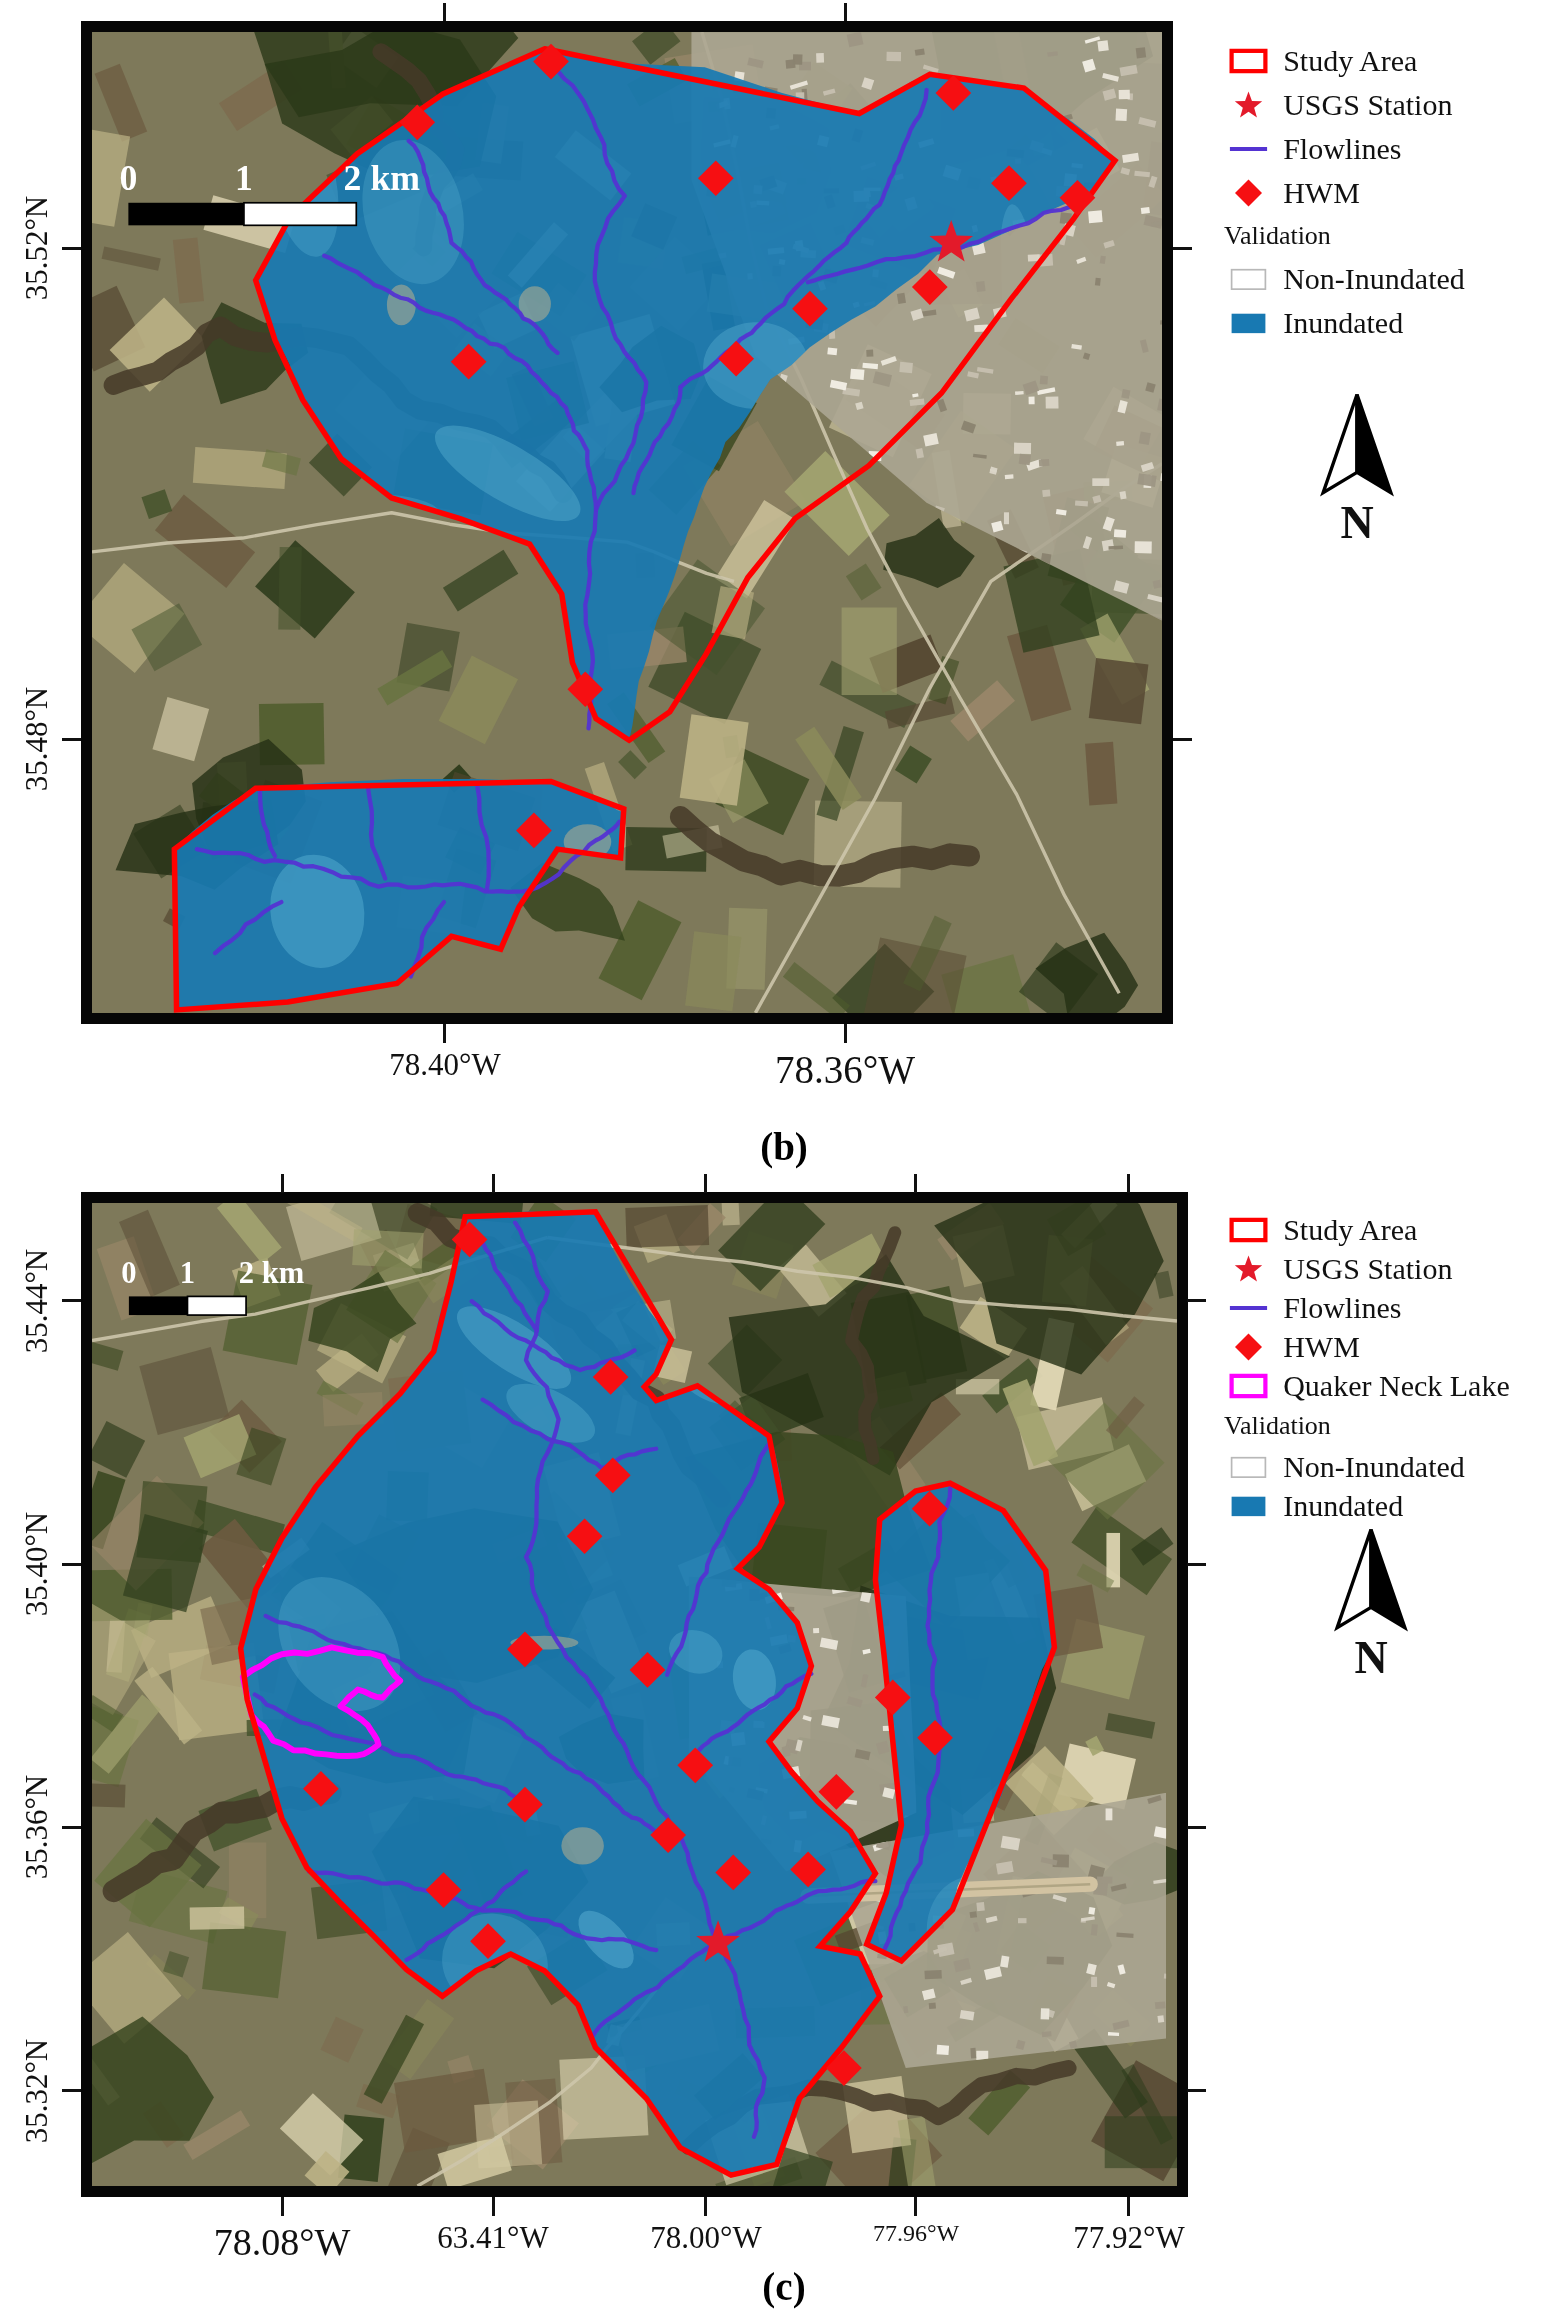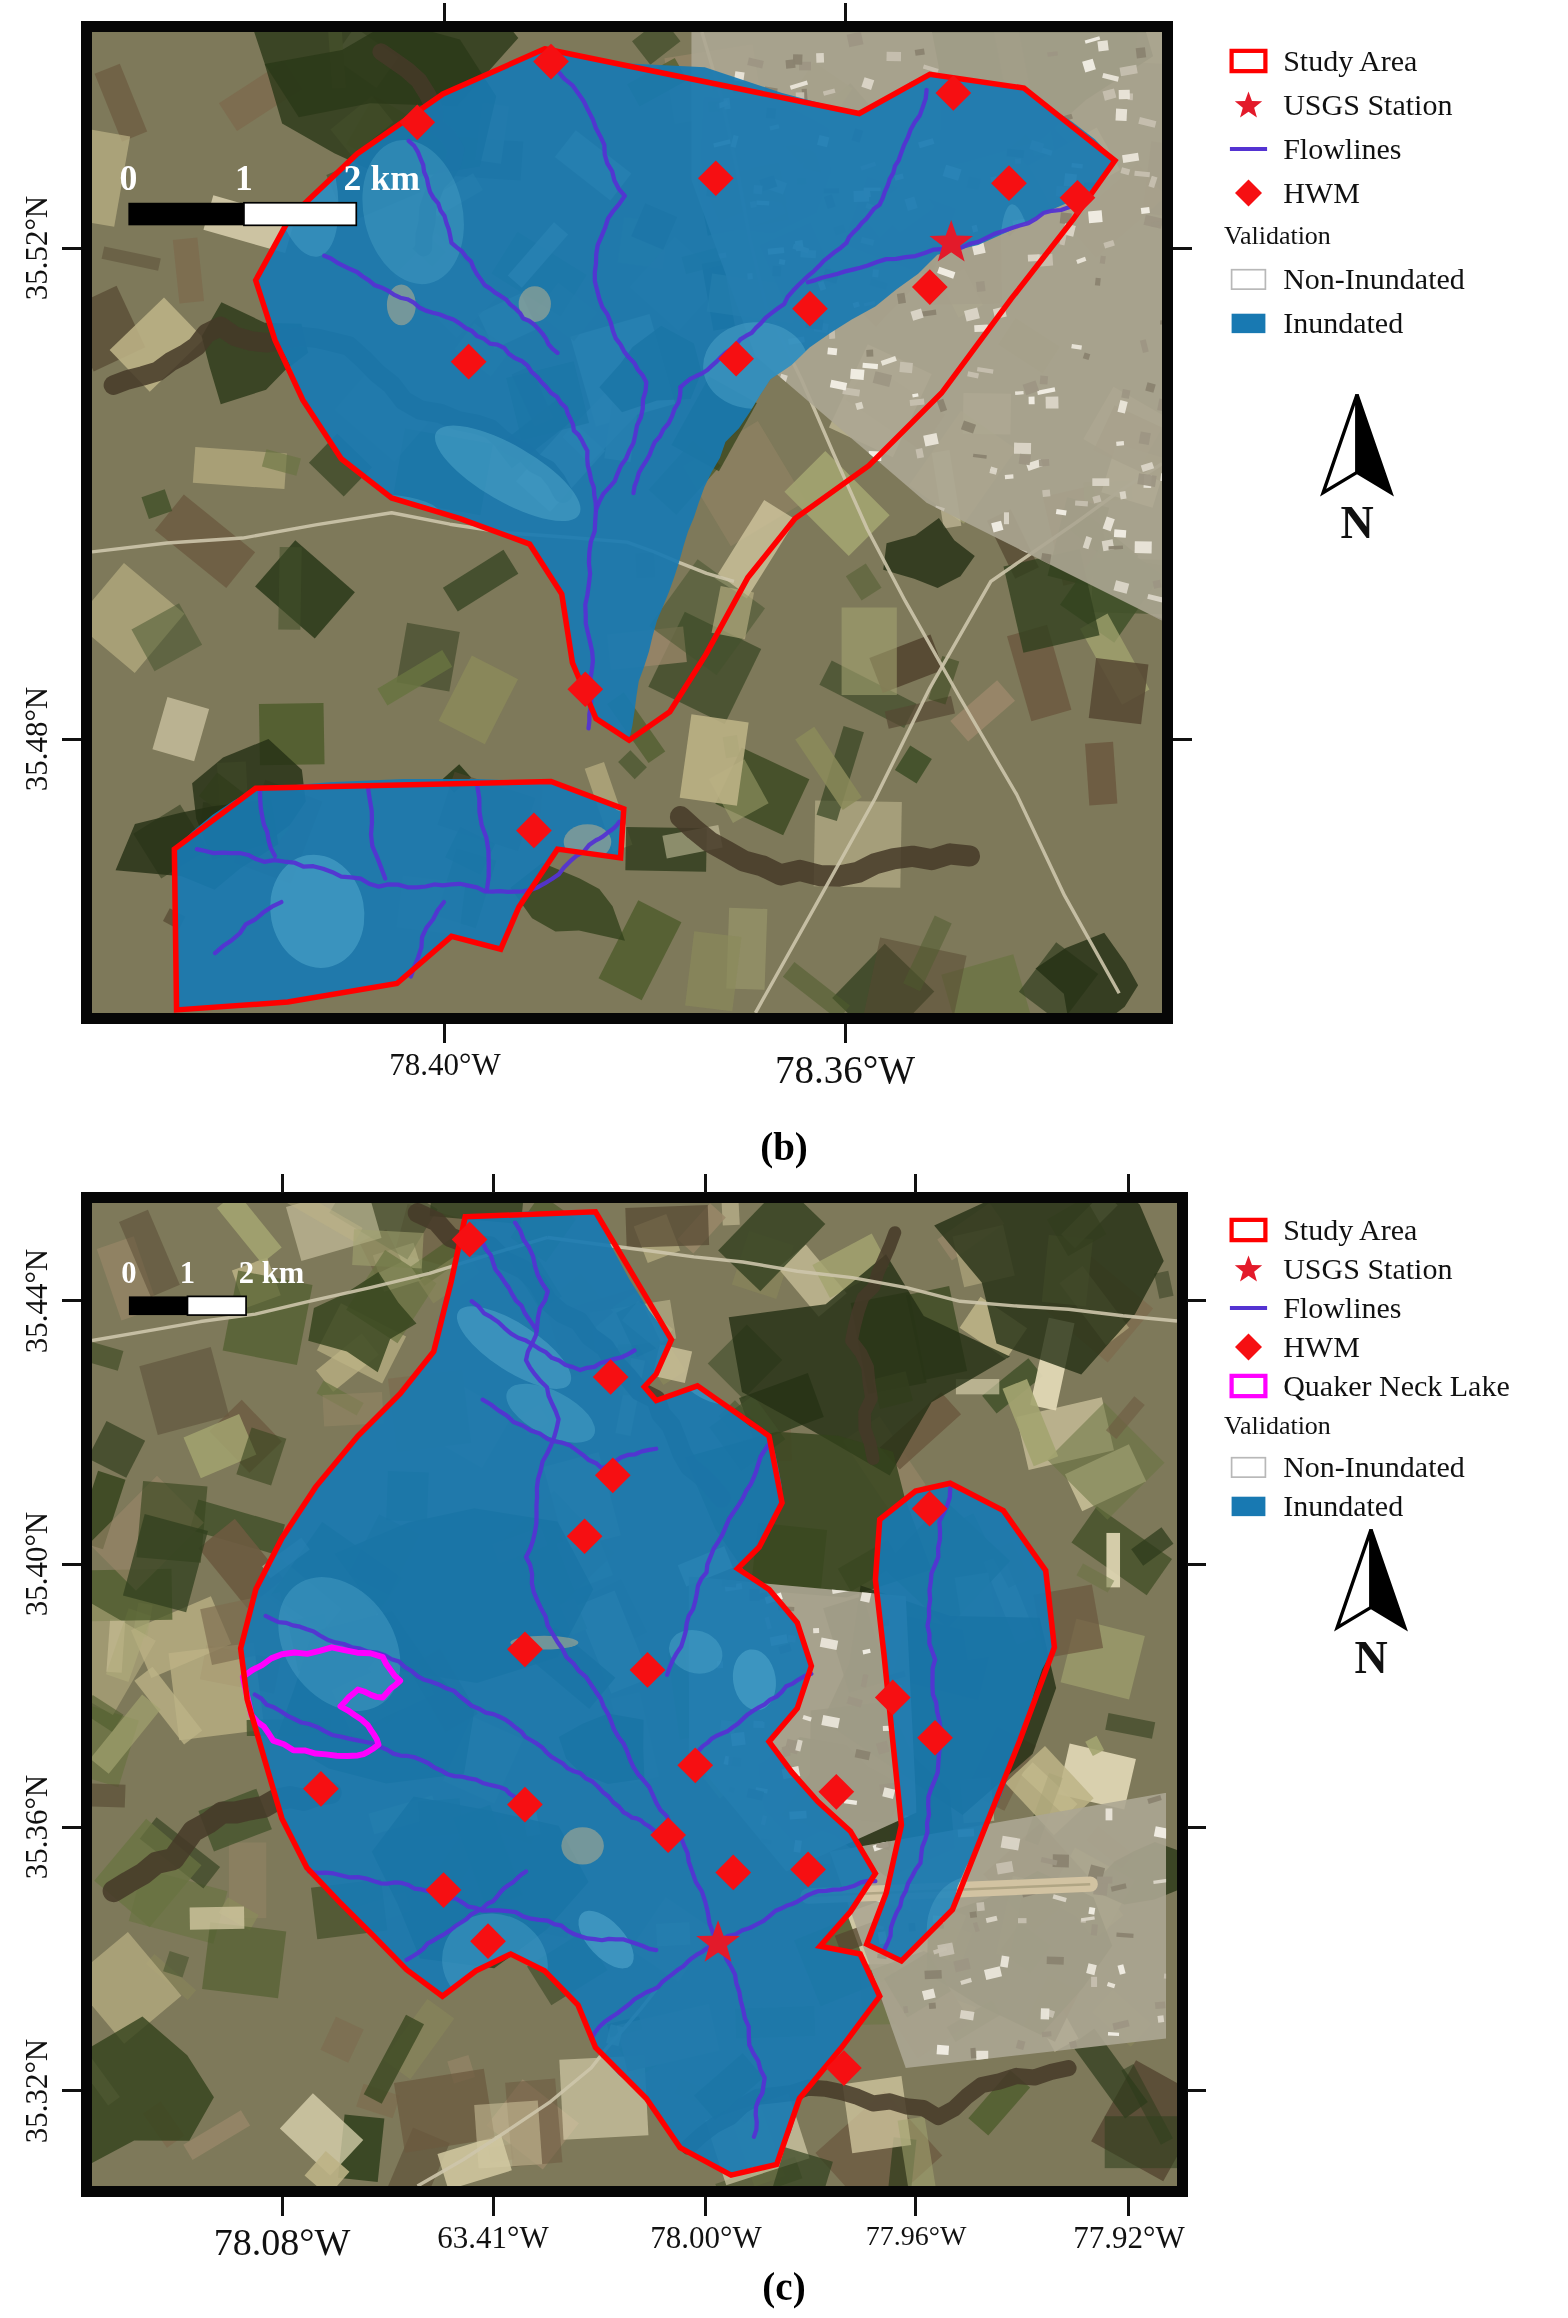--- a/index.html
+++ b/index.html
@@ -1024,21 +1024,21 @@
     <div class="tick" style="left: 281px; top: 1174px; width: 3.1px; height: 18.7px;"></div>
     <div class="xlab" style="left: 282px; top: 2220px; font-size: 38px;">78.08°W</div>
     <div class="tick" style="left: 492px; top: 2197px; width: 3.1px; height: 18.7px;"></div>
     <div class="tick" style="left: 492px; top: 1174px; width: 3.1px; height: 18.7px;"></div>
     <div class="xlab" style="left: 493px; top: 2220px; font-size: 31px;">63.41°W</div>
     <div class="tick" style="left: 704px; top: 2197px; width: 3.1px; height: 18.7px;"></div>
     <div class="tick" style="left: 704px; top: 1174px; width: 3.1px; height: 18.7px;"></div>
     <div class="xlab" style="left: 706px; top: 2220px; font-size: 31px;">78.00°W</div>
     <div class="tick" style="left: 914px; top: 2197px; width: 3.1px; height: 18.7px;"></div>
     <div class="tick" style="left: 914px; top: 1174px; width: 3.1px; height: 18.7px;"></div>
-    <div class="xlab" style="left: 916px; top: 2220px; font-size: 28px;">77.96°W</div>
+    <div class="xlab" style="left: 916px; top: 2220px; font-size: 24px;">77.96°W</div>
     <div class="tick" style="left: 1127px; top: 2197px; width: 3.1px; height: 18.7px;"></div>
     <div class="tick" style="left: 1127px; top: 1174px; width: 3.1px; height: 18.7px;"></div>
     <div class="xlab" style="left: 1129px; top: 2220px; font-size: 31px;">77.92°W</div>
     <div class="tick" style="left: 62px; top: 1299px; width: 18.7px; height: 3.1px;"></div>
     <div class="tick" style="left: 1187px; top: 1299px; width: 18.7px; height: 3.1px;"></div>
     <div class="ylab" style="left: 37px; top: 1301px; font-size: 31px;">35.44°N</div>
     <div class="tick" style="left: 62px; top: 1563px; width: 18.7px; height: 3.1px;"></div>
     <div class="tick" style="left: 1187px; top: 1563px; width: 18.7px; height: 3.1px;"></div>
     <div class="ylab" style="left: 37px; top: 1564px; font-size: 31px;">35.40°N</div>
     <div class="tick" style="left: 62px; top: 1826px; width: 18.7px; height: 3.1px;"></div>

